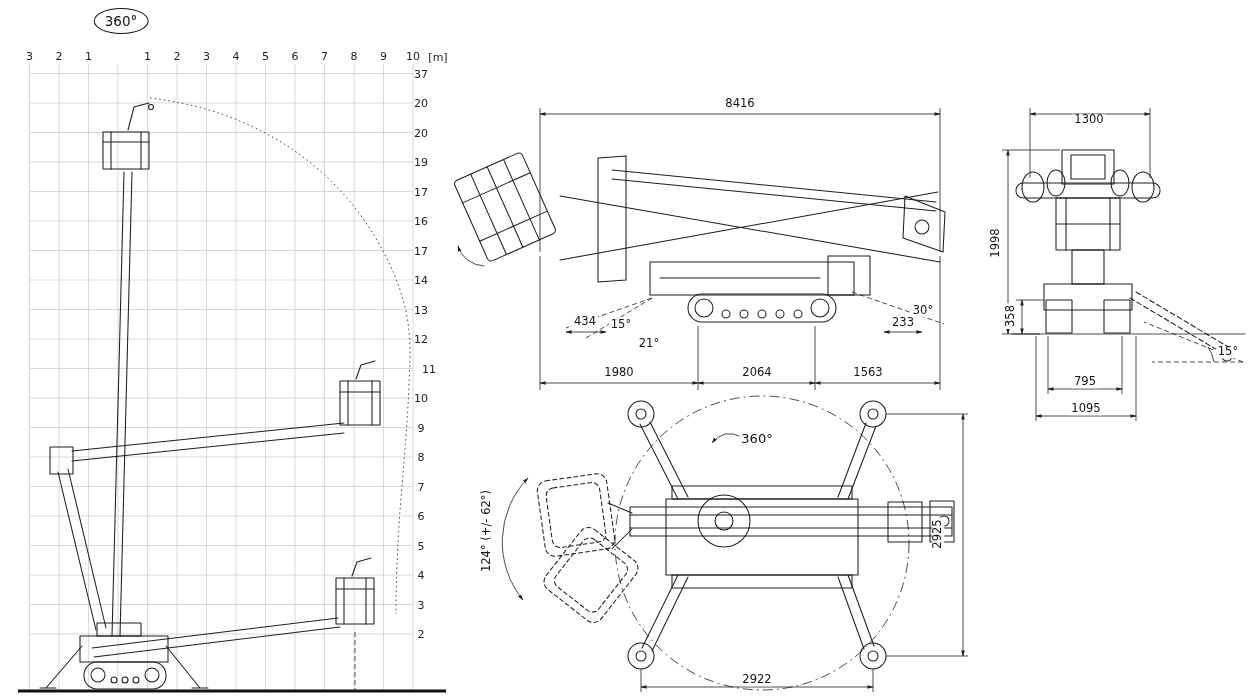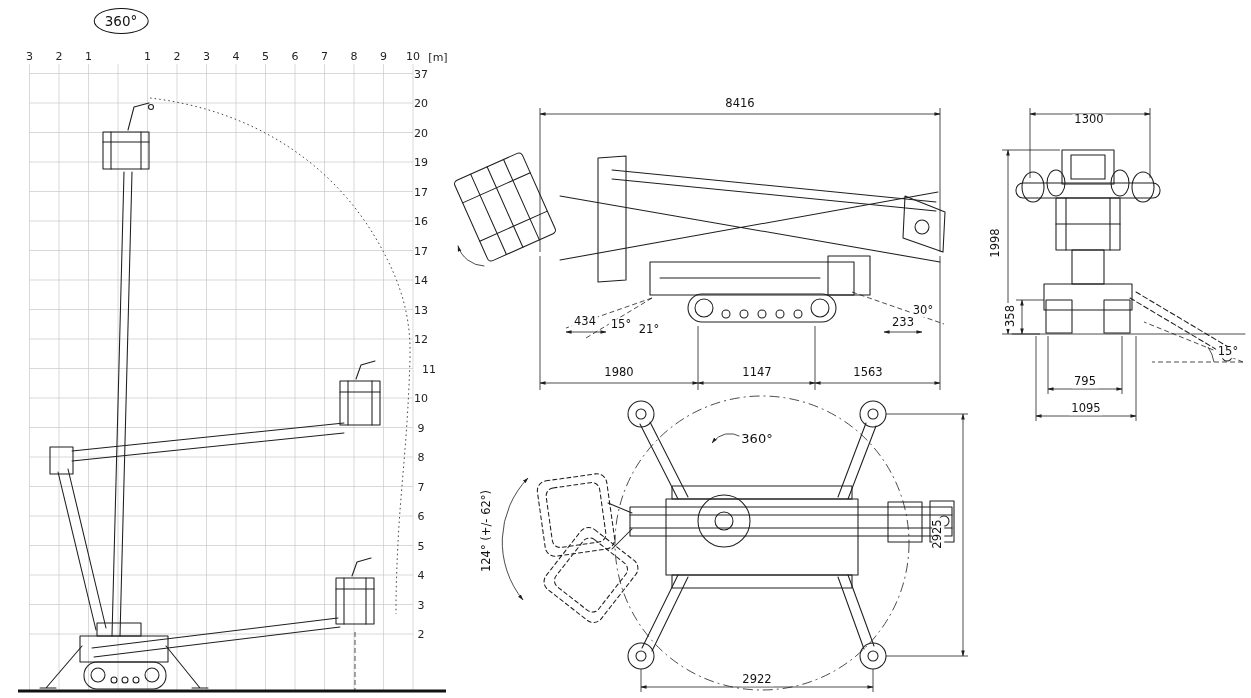--- a/index.html
+++ b/index.html
@@ -240,25 +240,25 @@
   <span class="lbl tick" style="left:421px;top:486.5px">7</span>
   <span class="lbl tick" style="left:421px;top:516px">6</span>
   <span class="lbl tick" style="left:421px;top:545.5px">5</span>
   <span class="lbl tick" style="left:421px;top:575px">4</span>
   <span class="lbl tick" style="left:421px;top:604.5px">3</span>
   <span class="lbl tick" style="left:421px;top:634px">2</span>
 
   <span class="lbl" style="left:740px;top:104px">8416</span>
   <span class="lbl" style="left:585px;top:322px">434</span>
   <span class="lbl" style="left:621px;top:325px">15°</span>
-  <span class="lbl" style="left:649px;top:330px">21°</span>
+  <span class="lbl" style="left:649px;top:344px">21°</span>
   <span class="lbl" style="left:903px;top:323px">233</span>
   <span class="lbl" style="left:923px;top:311px">30°</span>
   <span class="lbl" style="left:619px;top:373px">1980</span>
-  <span class="lbl" style="left:757px;top:373px">1147</span>
+  <span class="lbl" style="left:757px;top:373px">2064</span>
   <span class="lbl" style="left:868px;top:373px">1563</span>
 
   <span class="lbl" style="left:1089px;top:120px">1300</span>
   <span class="lbl rot" style="left:996px;top:243px">1998</span>
   <span class="lbl rot" style="left:1011px;top:316px">358</span>
   <span class="lbl" style="left:1085px;top:382px">795</span>
   <span class="lbl" style="left:1086px;top:409px">1095</span>
   <span class="lbl" style="left:1228px;top:352px">15°</span>
 
   <span class="lbl big" style="left:757px;top:438px">360°</span>

